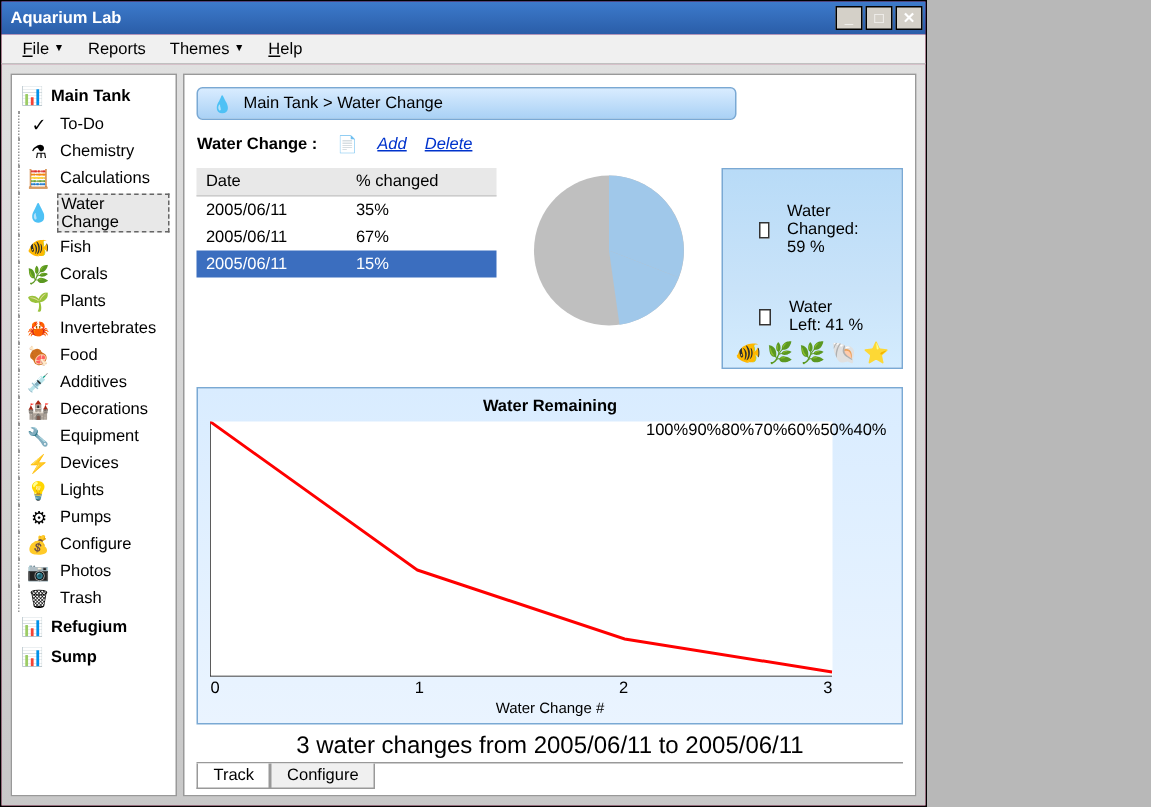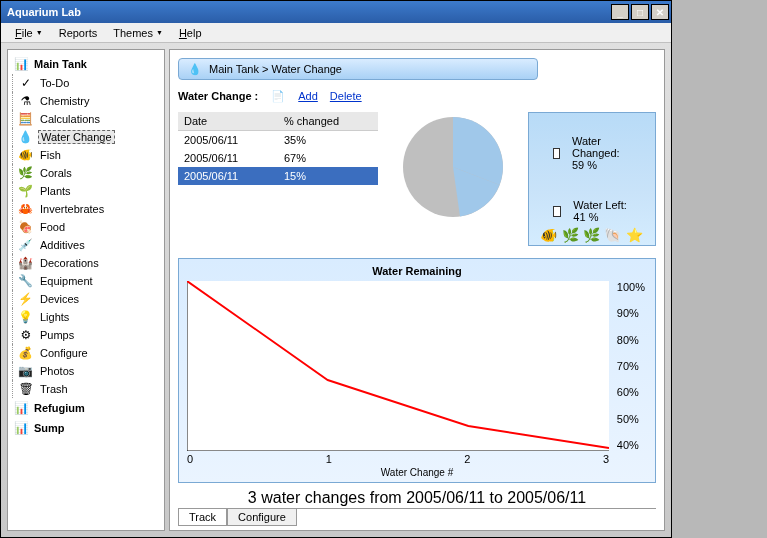--- a/index.html
+++ b/index.html
@@ -1,17 +1,17 @@
 <!DOCTYPE html>
 <html><head>
 <meta charset="utf-8">
 <style>
 * { box-sizing: border-box; margin: 0; padding: 0; font-family: Tahoma, Arial, sans-serif; font-size: 11px; }
 body { background: #b8b8b8; width: 767px; height: 538px; overflow: hidden; }
-.window { width: 672px; height: 538px; background: #be185d; border: 1px solid #000; display: flex; flex-direction: column; }
+.window { width: 618px; height: 538px; background: #be185d; border: 1px solid #000; display: flex; flex-direction: column; }
 .titlebar { background: linear-gradient(to bottom, #3d7bcc 0%, #2a5da8 100%); color: #fff; height: 22px; display: flex; align-items: center; padding: 0 2px 0 6px; font-weight: bold; }
 .titlebar-text { flex: 1; }
 .win-btns { display: flex; gap: 0; }
 .win-btn { width: 18px; height: 16px; background: #d4d0c8; border: 1px solid #000; display: flex; align-items: center; justify-content: center; font-size: 10px; font-weight: bold; margin-left: 2px; cursor: pointer; }
 .menubar { background: #f0f0f0; border-bottom: 1px solid #c0c0c0; height: 20px; display: flex; align-items: center; padding: 0 6px; }
 .menu-item { padding: 2px 8px; cursor: pointer; display: flex; align-items: center; gap: 3px; }
 .menu-item u { text-decoration: underline; }
 .arrow-down { font-size: 7px; }
 .body-area { flex: 1; display: flex; background: linear-gradient(to bottom, #e0e0e0, #c8c8c8); padding: 6px; gap: 4px; }
 .sidebar { width: 158px; background: #fff; border: 1px solid #999; padding: 4px 2px; overflow: hidden; }
@@ -20,37 +20,37 @@
 .tree-item { display: flex; align-items: center; gap: 4px; padding: 1px 2px; cursor: pointer; position: relative; }
 .tree-item::before { content: ""; position: absolute; left: -4px; top: 0; bottom: 0; border-left: 1px dotted #999; }
 .tree-item.selected .tree-label { border: 1px dashed #666; background: #e8e8e8; padding: 0 2px; }
 .tree-label { padding: 0 2px; }
 .ticon { width: 16px; height: 16px; display: inline-flex; align-items: center; justify-content: center; font-size: 12px; }
 .content { flex: 1; background: #fff; border: 1px solid #999; padding: 8px 8px 4px 8px; display: flex; flex-direction: column; position: relative; }
 .breadcrumb-bar { background: linear-gradient(to bottom, #d9ecff, #a9d1f5); border: 1px solid #7aa9d4; border-radius: 4px; height: 22px; display: flex; align-items: center; padding: 0 8px; gap: 6px; width: 360px; margin-bottom: 8px; }
 .bc-icon { width: 16px; height: 16px; display: inline-flex; align-items: center; justify-content: center; }
 .section-header { display: flex; align-items: center; gap: 12px; margin-bottom: 8px; }
 .section-title { font-weight: bold; }
-.link { color: #0033cc; text-decoration: underline; cursor: pointer; }
+.link { color: #0033cc; text-decoration: underline; cursor: pointer; font-style: italic; }
 .content-flex { display: flex; gap: 10px; }
 .table-wrap { width: 200px; }
 .table-header { display: flex; background: #e8e8e8; border-bottom: 1px solid #ccc; }
 .th, .td { padding: 3px 6px; }
 .col-date { width: 100px; }
 .col-pct { flex: 1; }
 .trow { display: flex; }
 .trow.selected { background: #3b6ebf; color: #fff; }
 .pie-wrap { width: 130px; display: flex; align-items: flex-start; justify-content: center; }
 .legend-box { flex: 1; background: linear-gradient(to bottom, #b8dbf7 0%, #c9e3f9 60%, #d4ecfe 100%); border: 1px solid #7aa9d4; padding: 8px; display: flex; flex-direction: column; justify-content: center; position:relative; min-height:110px; }
 .legend-row { display: flex; align-items: center; gap: 12px; margin: 14px 16px; }
 .legend-sq { width: 11px; height: 11px; border: 1px solid #333; background: #fff; }
 .chart-section { margin-top: 12px; background: linear-gradient(to bottom, #d9ecff, #eaf4ff); border: 1px solid #7aa9d4; padding: 6px 8px 4px 8px; }
 .chart-title { text-align: center; font-weight: bold; margin-bottom: 4px; }
 .chart-area { background: #fff; border: none; height: 170px; position: relative; }
-.chart-ylabels { position: absolute; right: -34px; top: 0; bottom: 0; display: flex; flex-direction: column; justify-content: space-between; font-size: 10px; text-align: left; }
+.chart-ylabels { position: absolute; right: -34px; top: 0; bottom: 0; display: flex; flex-direction: row; justify-content: space-between; font-size: 10px; text-align: left; }
 .chart-xlabels { display: flex; justify-content: space-between; font-size: 10px; padding: 2px 0px 0 0px; }
 .chart-xlabel-title { text-align: center; font-size: 10px; margin-top: 2px; }
 .chart-summary { text-align: center; margin-top: 6px; font-size: 16px; }
 .bottom-tabs { display: flex; border-top: 1px solid #999; margin-top: auto; }
 .btab { padding: 2px 10px; border: 1px solid #999; border-top: none; background: #f0f0f0; cursor: pointer; font-size:11px; }
 .btab.active { background: #fff; }
 .decor { position:absolute; bottom:2px; left:6px; right:6px; display:flex; justify-content:space-around; font-size:14px; }
 </style>
 </head>
 <body>

